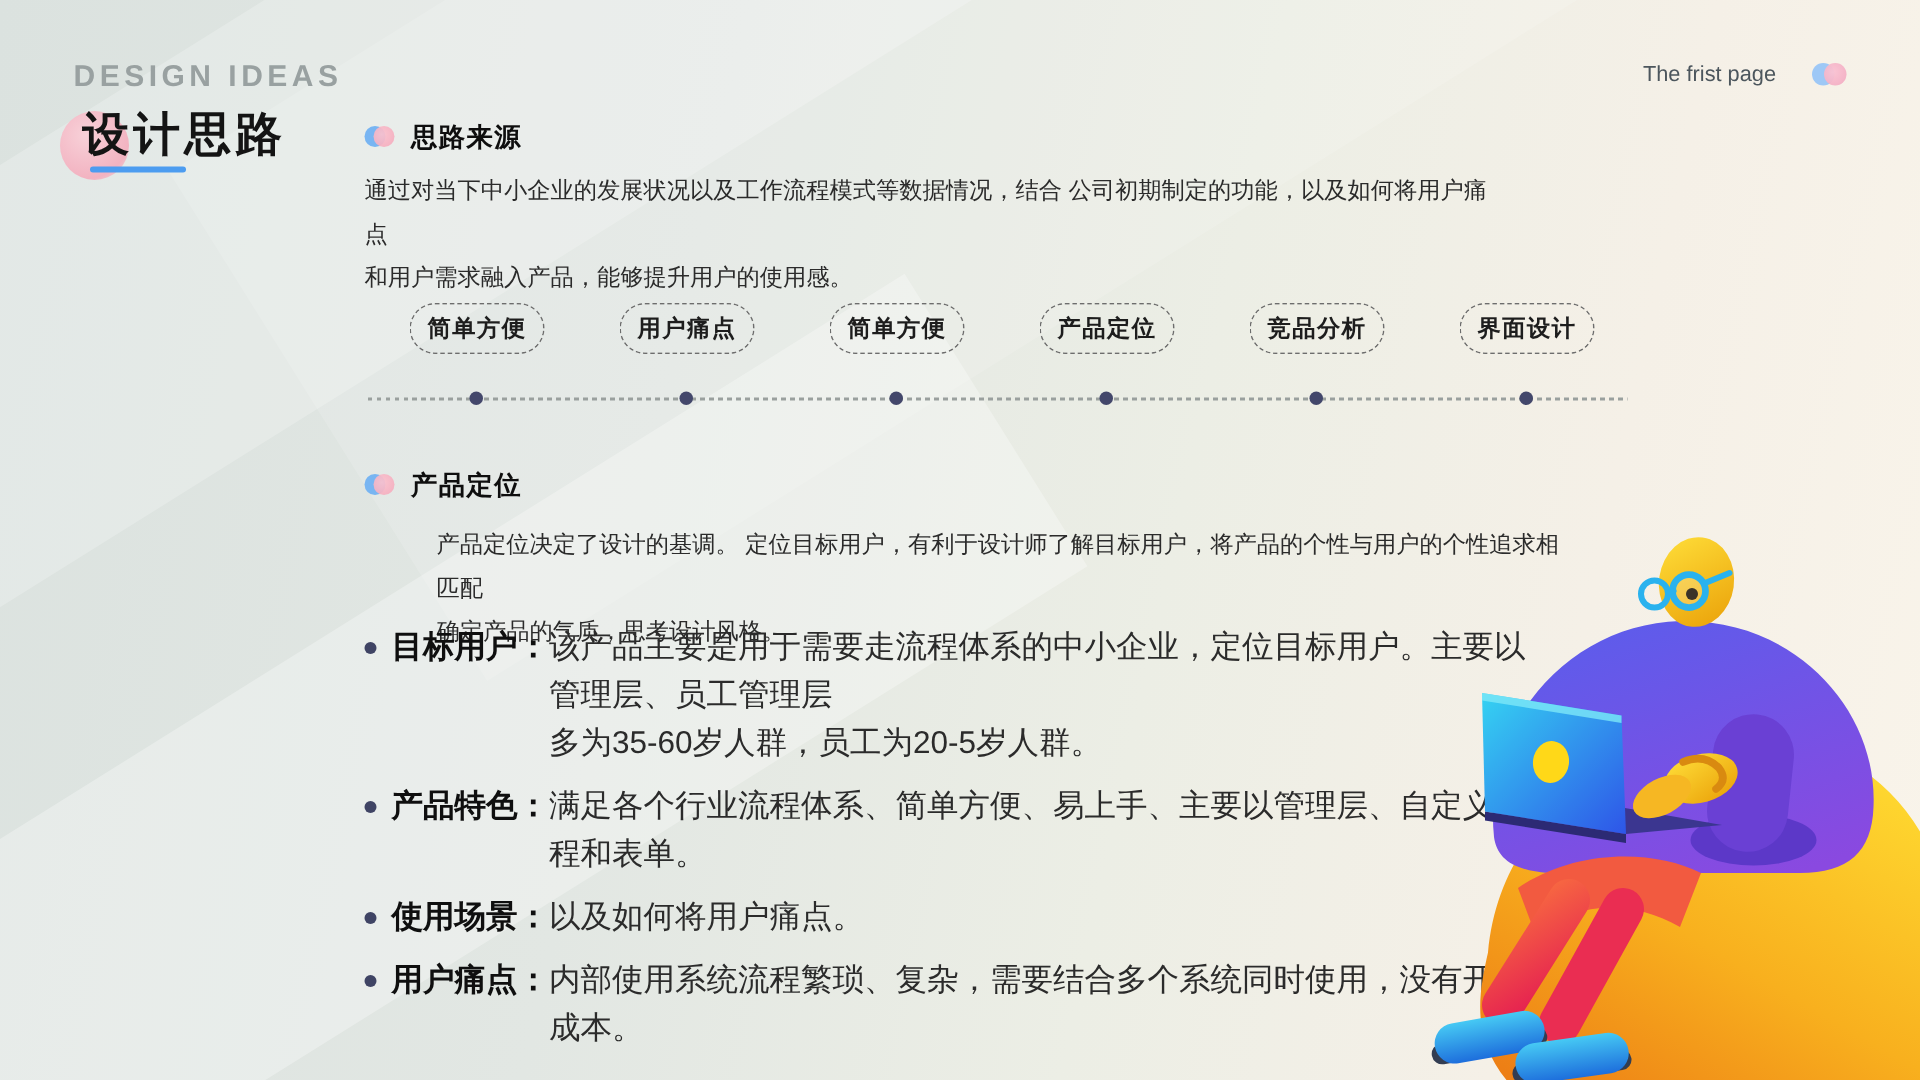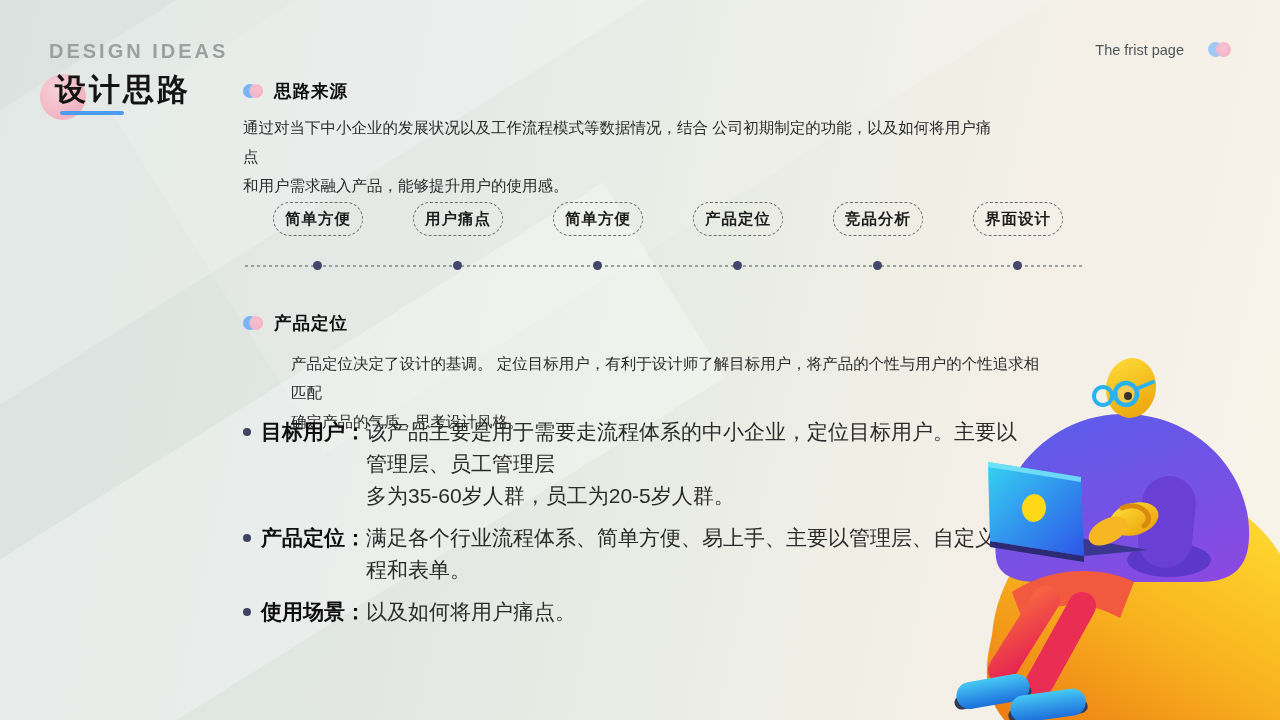--- a/index.html
+++ b/index.html
@@ -119,27 +119,32 @@
 
   <ul class="bullets">
     <li class="bullet">
       <span class="bdot"></span>
       <span class="b-label">目标用户：</span>
       <span class="b-text">该产品主要是用于需要走流程体系的中小企业，定位目标用户。主要以管理层、员工管理层
 多为35-60岁人群，员工为20-5岁人群。</span>
     </li>
     <li class="bullet">
       <span class="bdot"></span>
-      <span class="b-label">产品定位：</span>
+      <span class="b-label">产品特色：</span>
       <span class="b-text">满足各个行业流程体系、简单方便、易上手、主要以管理层、自定义流程和表单。</span>
     </li>
     <li class="bullet">
       <span class="bdot"></span>
       <span class="b-label">使用场景：</span>
       <span class="b-text">以及如何将用户痛点。</span>
+    </li>
+    <li class="bullet">
+      <span class="bdot"></span>
+      <span class="b-label">用户痛点：</span>
+      <span class="b-text">内部使用系统流程繁琐、复杂，需要结合多个系统同时使用，没有开发成本。</span>
     </li>
   </ul>
 
   <svg class="illu" viewBox="0 0 330 380" aria-hidden="true">
     <defs>
       <linearGradient id="g-bag" x1="0.85" y1="0.05" x2="0.1" y2="1">
         <stop offset="0" stop-color="#ffdb31"></stop>
         <stop offset="0.55" stop-color="#f8b01e"></stop>
         <stop offset="1" stop-color="#ed7f15"></stop>
       </linearGradient>

